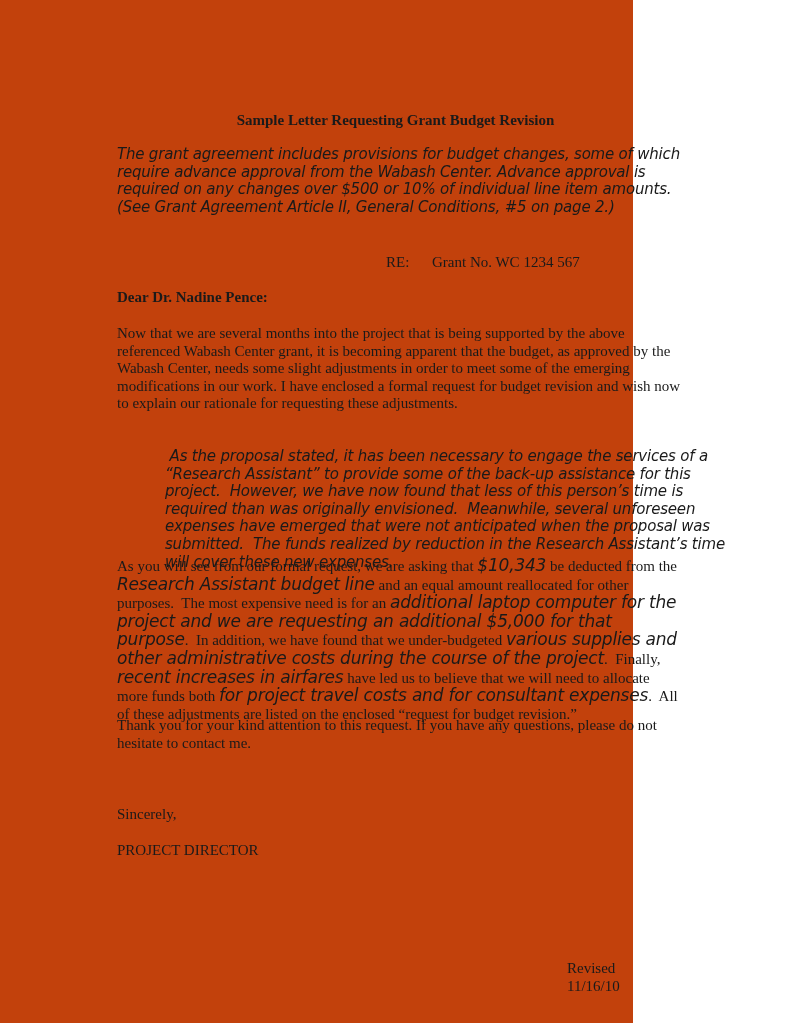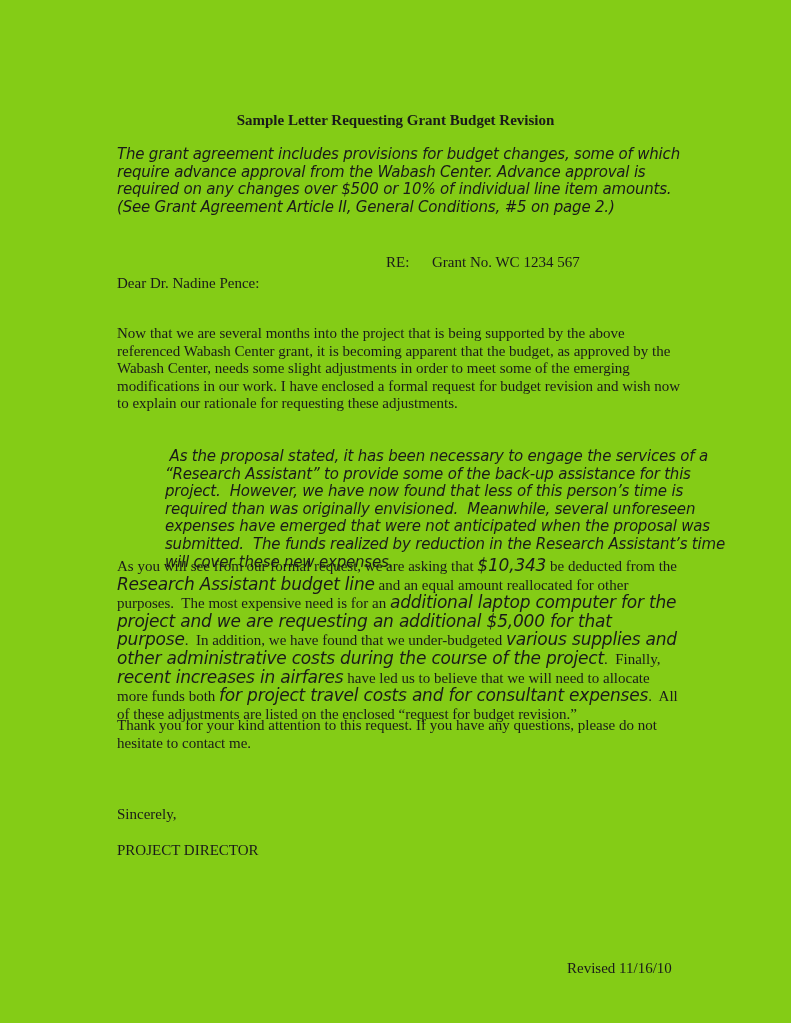--- a/index.html
+++ b/index.html
@@ -1,25 +1,25 @@
 <!DOCTYPE html>
 <html><head>
 <meta charset="utf-8">
 <style>
   html, body { margin: 0; padding: 0; background: #ffffff; }
   body { width: 791px; height: 1023px; position: relative; overflow: hidden; color: #1a1a1a; }
-  .page { position: absolute; left: 0; top: 0; width: 791px; height: 1023px; background: #84cc16; }
+  .page { position: absolute; left: 0; top: 0; width: 633px; height: 1023px; background: #c2410c; }
   .serif { font-family: "Liberation Serif", "DejaVu Serif", serif; font-size: 15px; line-height: 17.6px; }
   .ital { font-family: "DejaVu Sans", sans-serif; font-style: italic; font-size: 15px; line-height: 17.6px; letter-spacing: -0.2px; }
   .title { position: absolute; left: 0; width: 791px; top: 112px; text-align: center; font-weight: bold; }
   .block { position: absolute; left: 117px; width: 565px; margin: 0; }
   #intro { top: 146px; }
   #re { position: absolute; top: 254px; left: 350px; margin-left: 36px; }
   #re .re-label { display: inline-block; width: 46px; }
-  #salutation { top: 275px; }
+  #salutation { top: 289px; font-weight: bold; }
   #p1 { top: 325px; }
   #p2 { top: 448px; margin-left: 48px; }
   #p3 { top: 557px; }
   #p4 { top: 717px; }
   #closing { top: 806px; }
   #signer { top: 842px; }
   #revised { position: absolute; top: 960px; left: 567px; }
   em { font-family: "DejaVu Sans", sans-serif; font-style: italic; font-size: 17px; letter-spacing: -0.2px; }
 </style>
 </head>

